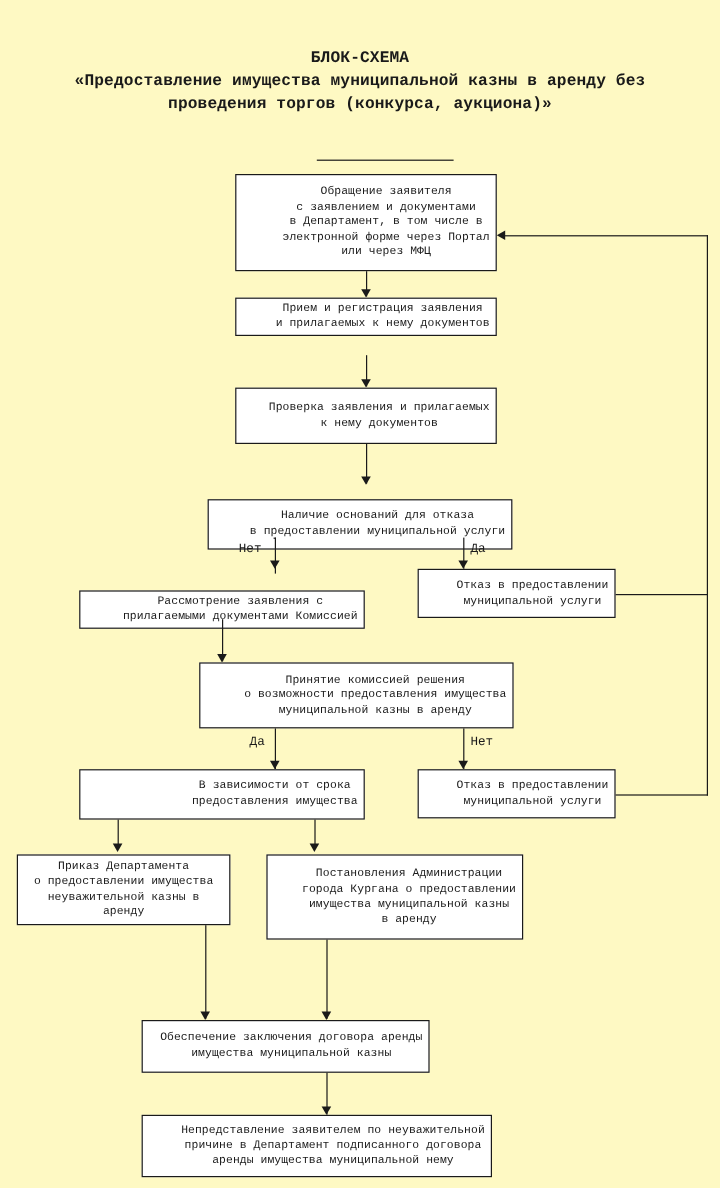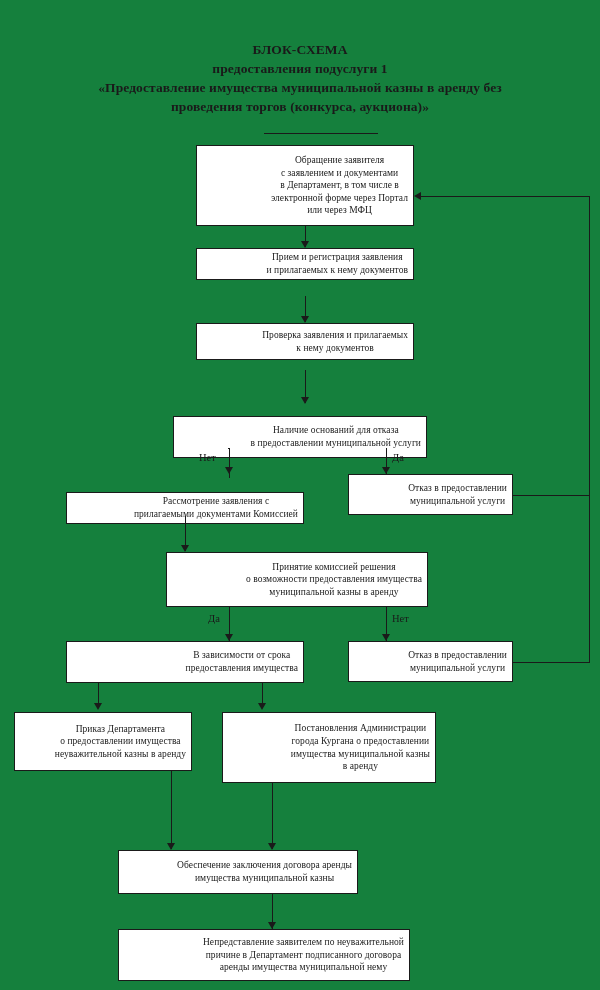--- a/index.html
+++ b/index.html
@@ -4,22 +4,22 @@
 <style>
   html, body {
     margin: 0;
     padding: 0;
     background: #ffffff;
   }
   #page {
     position: relative;
     width: 600px;
     height: 990px;
-    background: #15803d;
-    font-family: Liberation Serif, serif;
+    background: #fef9c3;
+    font-family: Liberation Mono, monospace;
     color: #1a1a1a;
     overflow: hidden;
   }
 
   
   .title-block {
     position: absolute;
     left: 0;
     top: 40px;
     width: 600px;
@@ -97,21 +97,20 @@
     white-space: nowrap;
   }
 </style>
 </head>
 <body>
 
 <div id="page">
 
   <div class="title-block">
     <div class="title-line">БЛОК-СХЕМА</div>
-    <div class="title-line">предоставления подуслуги 1</div>
     <div class="title-line">«Предоставление имущества муниципальной казны в аренду без</div>
     <div class="title-line">проведения торгов (конкурса, аукциона)»</div>
   </div>
   <div class="title-rule"></div>
 
   <div class="node" style="left:196px; top:145px; width:218px; height:81px;">
     <span class="txt">Обращение заявителя
 с заявлением и документами
 в Департамент, в том числе в
 электронной форме через Портал
@@ -122,21 +121,21 @@
   <div class="arrow-down" style="left:301px; top:241px;"></div>
 
   <div class="node" style="left:196px; top:248px; width:218px; height:32px;">
     <span class="txt">Прием и регистрация заявления
 и прилагаемых к нему документов</span>
   </div>
 
   <div class="vline" style="left:305px; top:296px; height:26px;"></div>
   <div class="arrow-down" style="left:301px; top:316px;"></div>
 
-  <div class="node" style="left:196px; top:323px; width:218px; height:37px;">
+  <div class="node" style="left:196px; top:323px; width:218px; height:47px;">
     <span class="txt">Проверка заявления и прилагаемых
 к нему документов</span>
   </div>
 
   <div class="vline" style="left:305px; top:370px; height:33px;"></div>
   <div class="arrow-down" style="left:301px; top:397px;"></div>
 
   <div class="node" style="left:173px; top:416px; width:254px; height:42px;">
     <span class="txt">Наличие оснований для отказа
 в предоставлении муниципальной услуги</span>

